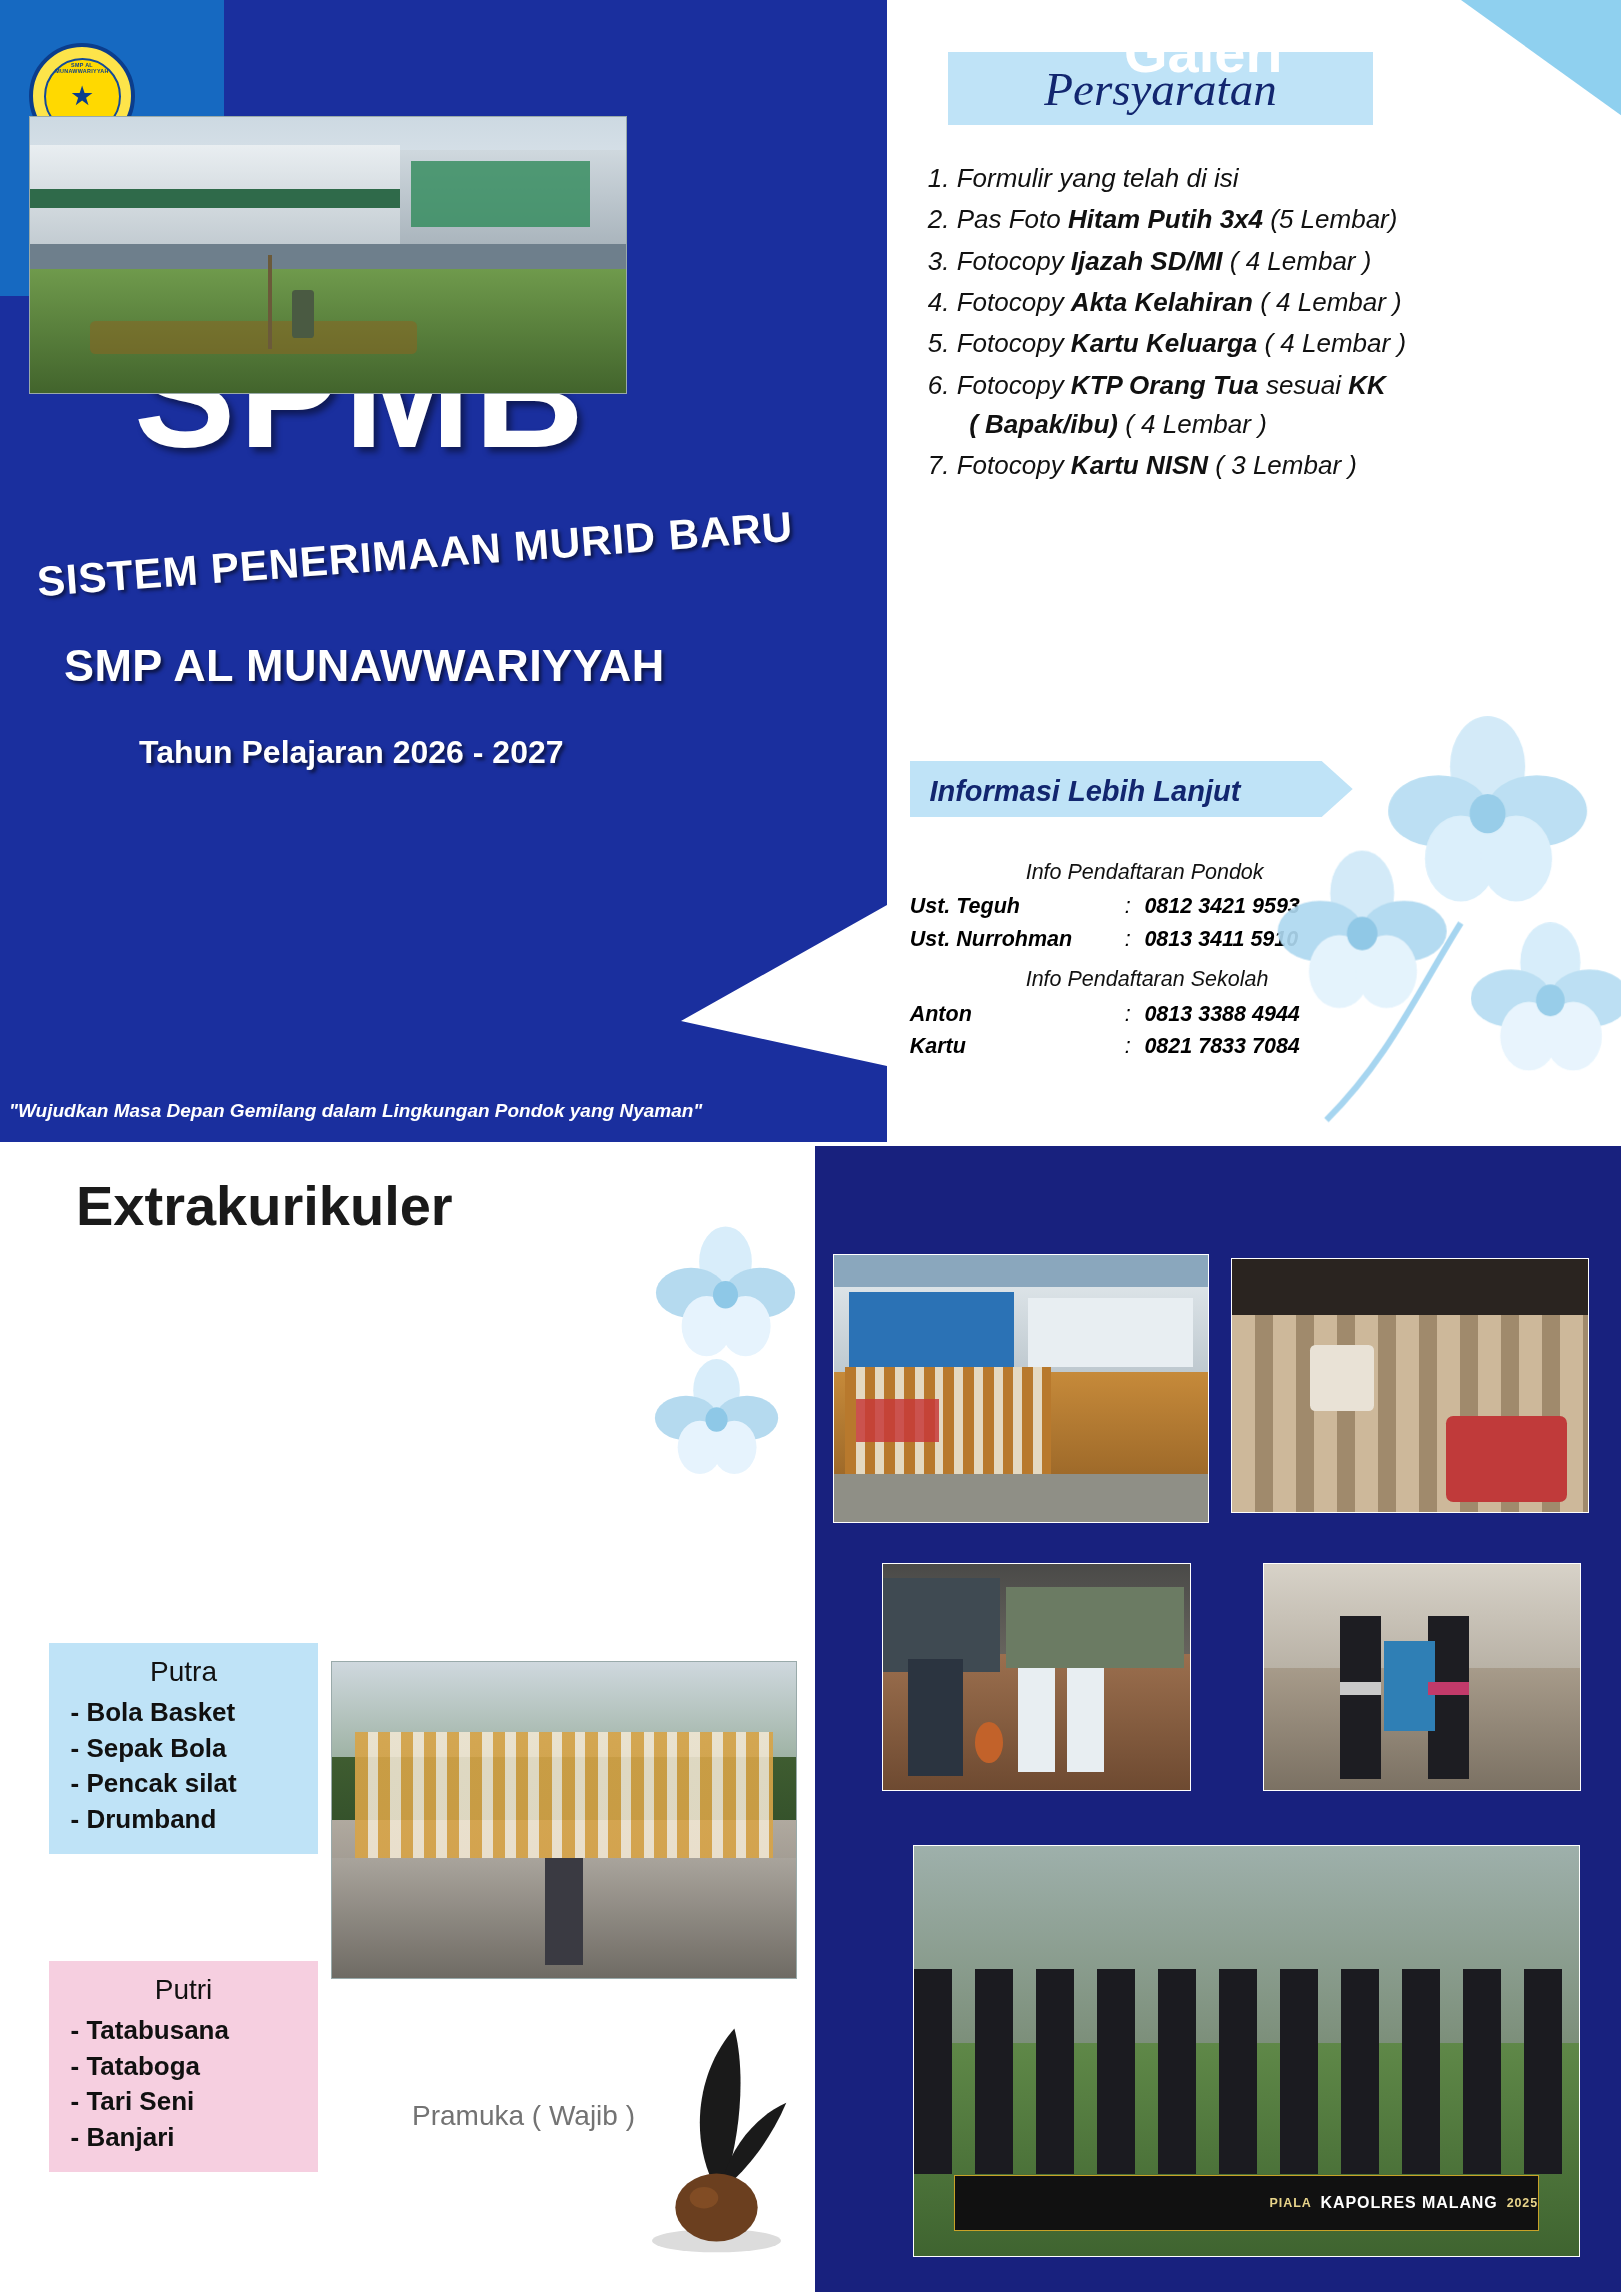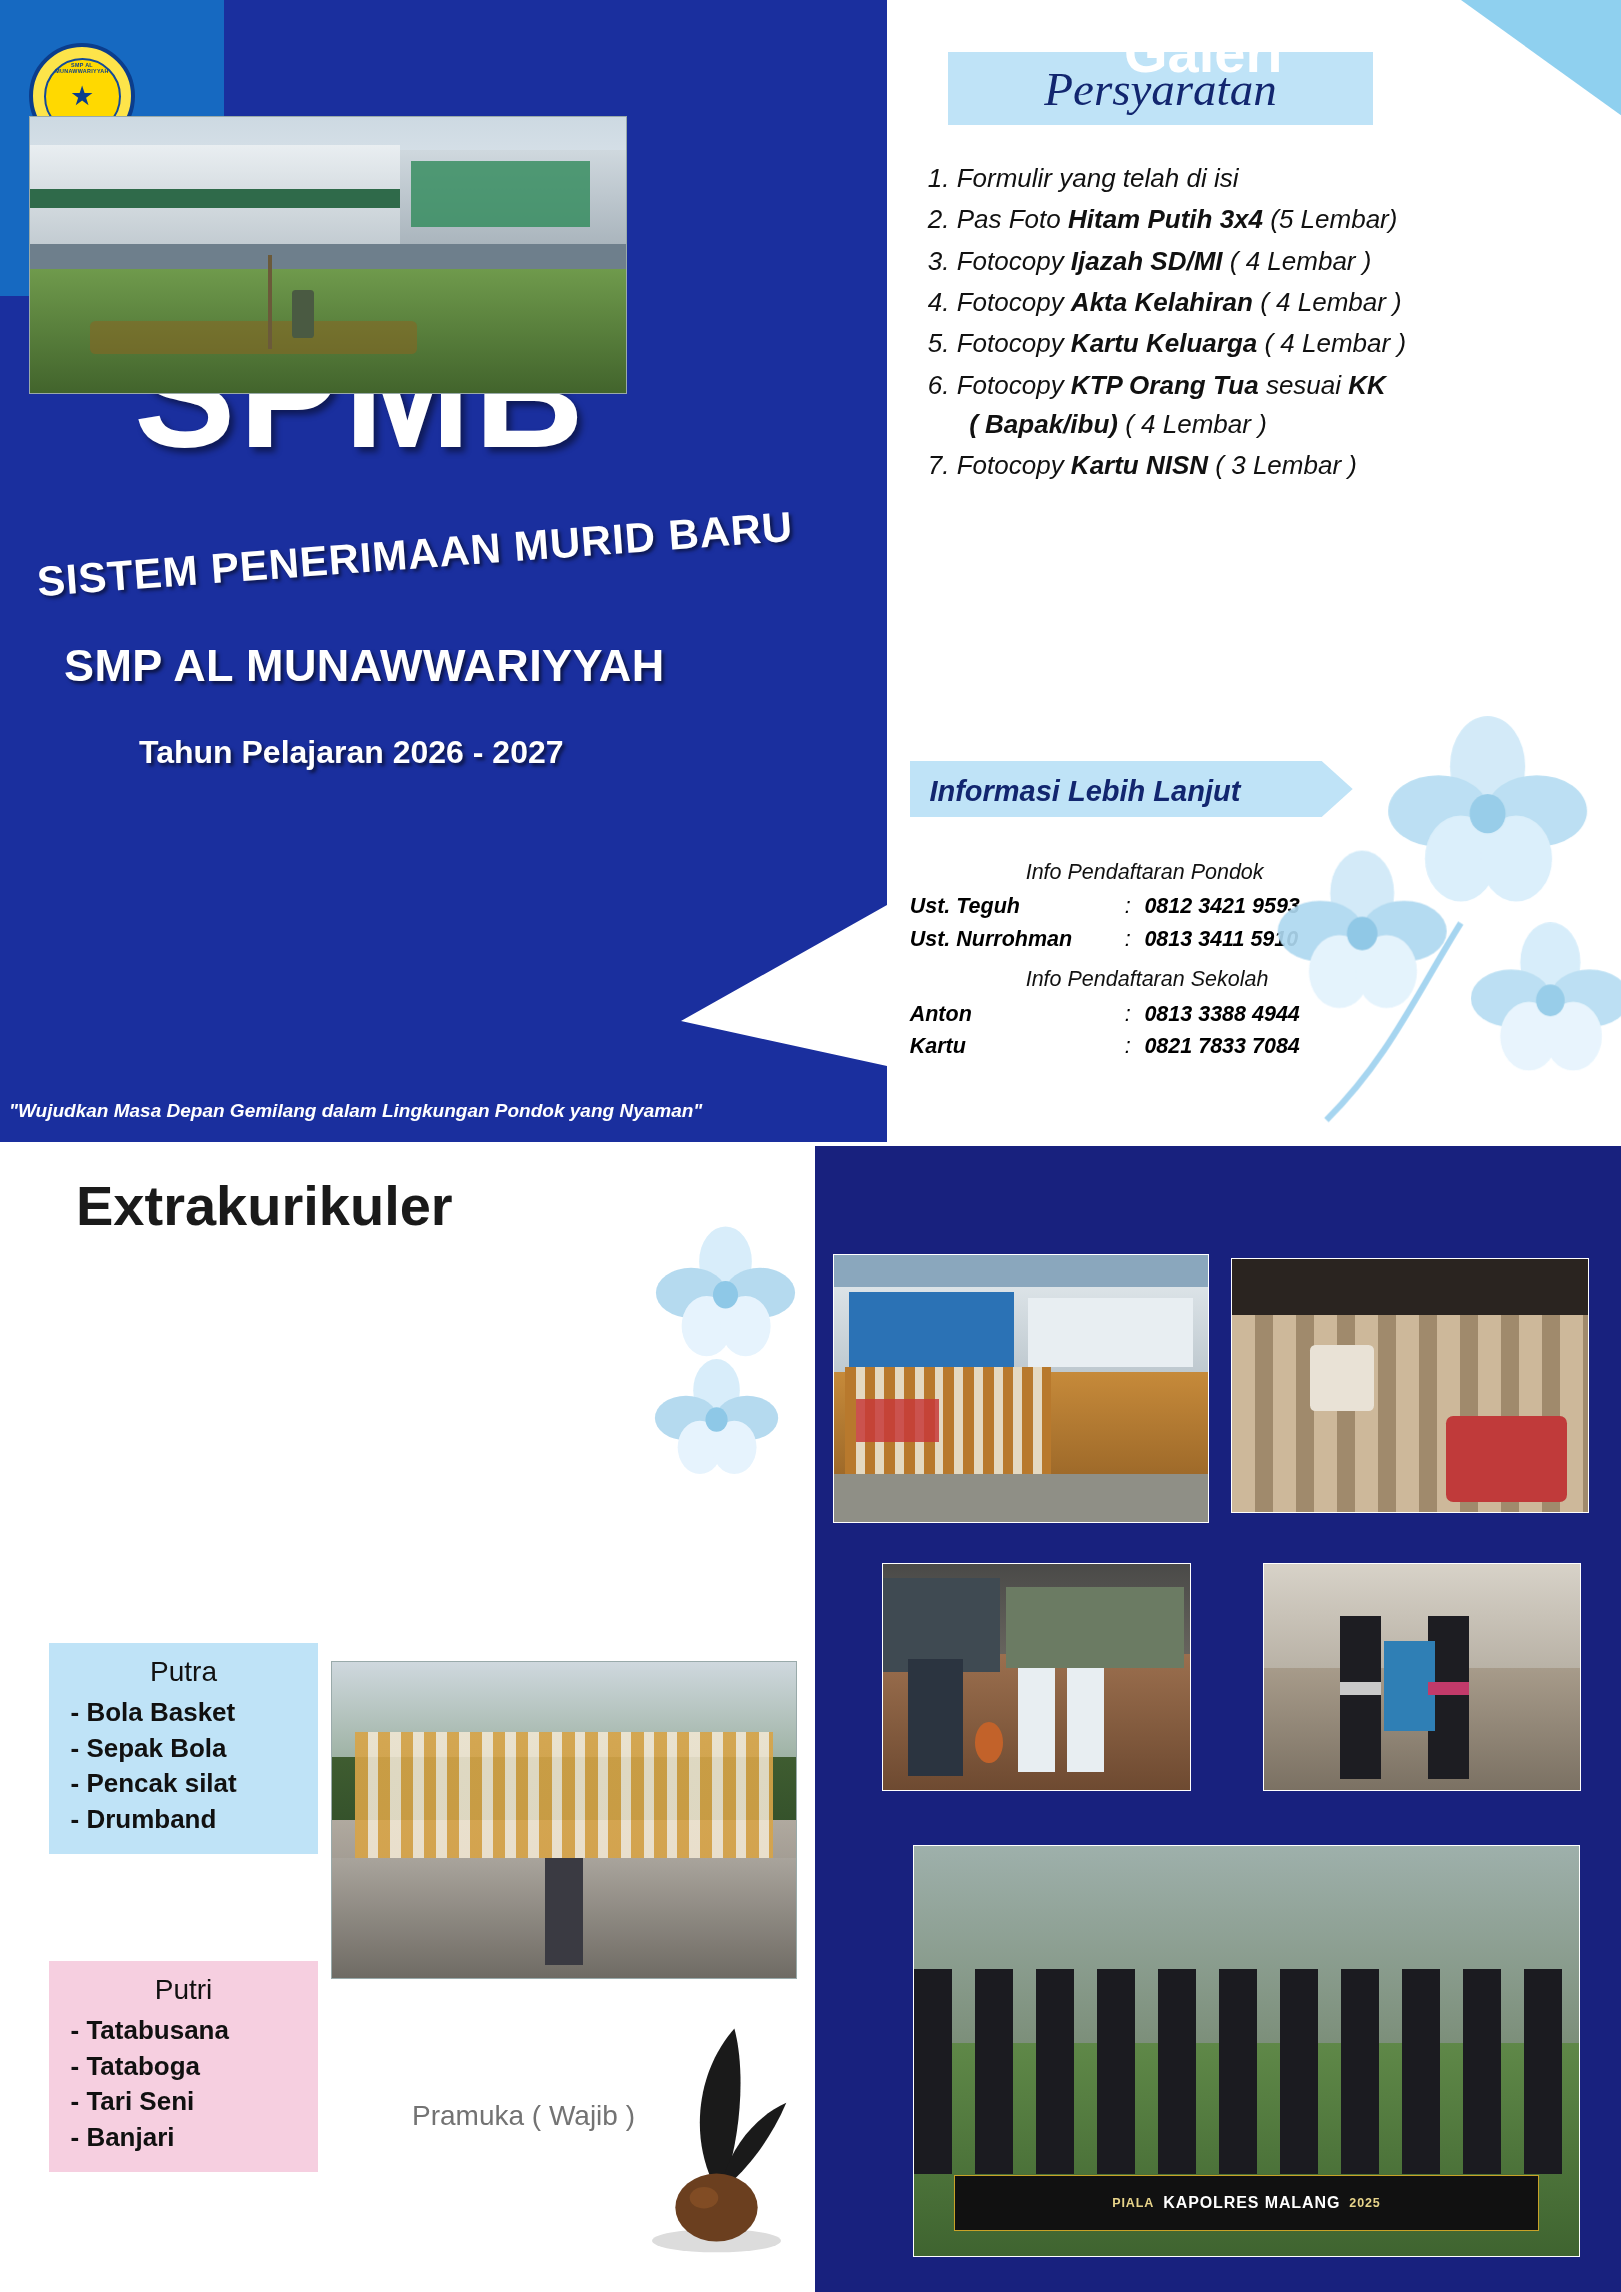--- a/index.html
+++ b/index.html
@@ -224,21 +224,21 @@
   .fill-building { position:absolute; left:0; top:8%; width:100%; height:42%; background: linear-gradient(#dfe6ea,#b9c4cb); }
   .fill-crowd { position:absolute; left:0; bottom:0; width:100%; height:56%; background: linear-gradient(#c68a3a,#8c5b22); }
   .fill-grass { position:absolute; left:0; bottom:0; width:100%; height:45%; background: linear-gradient(#6f9a4c,#42642c); }
   .fill-court { position:absolute; left:0; bottom:0; width:100%; height:60%; background: linear-gradient(#9b6f4e,#6e4a31); }
   .fill-indoor { position:absolute; left:0; top:0; width:100%; height:100%; background: linear-gradient(#d9d2c6,#b7ac9b); }
   .fill-road { position:absolute; left:0; bottom:0; width:100%; height:50%; background: linear-gradient(#b0a99f,#7e7a73); }
   .fill-trees { position:absolute; left:0; top:0; width:100%; height:55%; background: linear-gradient(#4d6b38,#33502a); }
   .banner-strip {
     position: absolute; left: 6%; bottom: 6%; width: 88%; height: 56px;
     background: #111; border: 1.8px solid #c9a227; color: #fff;
-    display:flex; align-items:center; justify-content:center; gap: 9px;
+    display:flex; align-items:center; justify-content:flex-end; gap: 9px;
     font-size: 16px; font-weight: bold; letter-spacing: 0.9px;
   }
   .banner-strip .yr { font-size: 12.5px; color:#e8d48a; }
 </style>
 </head>
 <body>
 
 <div class="poster">
 
   <div class="top-section">

